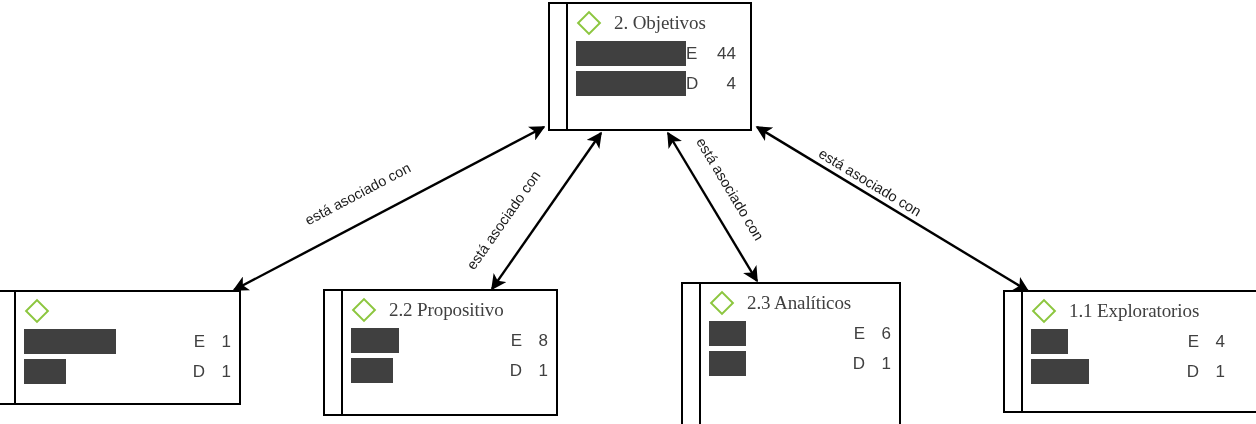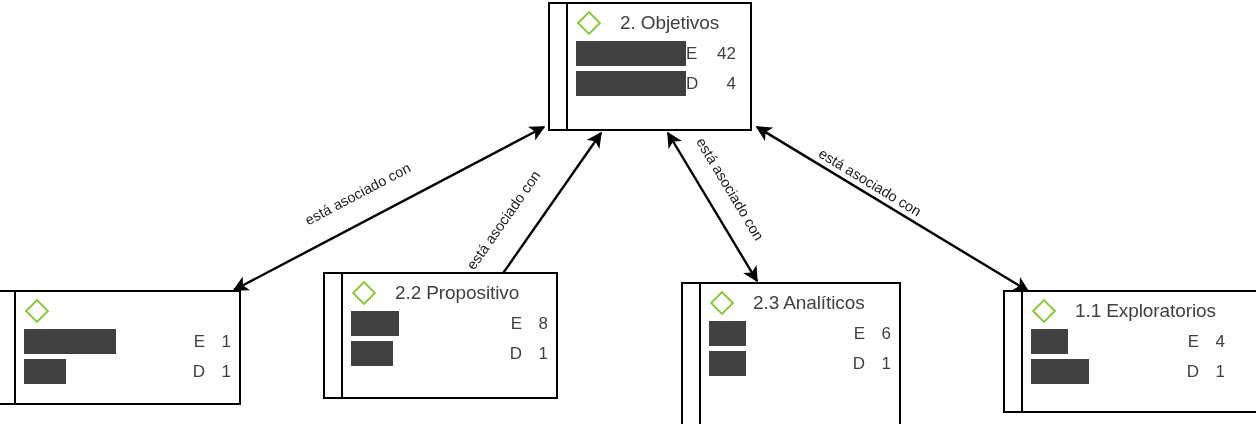--- a/index.html
+++ b/index.html
@@ -45,23 +45,24 @@
     flex: 1 1 auto;
     position: relative;
     padding: 4px 8px 4px 8px;
     display: flex;
     flex-direction: column;
   }
   .node-title-row {
     display: flex;
     flex-direction: row;
     align-items: center;
-    gap: 18px;
+    gap: 12px;
     height: 30px;
     flex: 0 0 30px;
+    font-family: Liberation Serif, serif;
   }
   .diamond-icon {
     flex: 0 0 auto;
     width: 26px;
     height: 26px;
     display: block;
   }
   .node-title {
     font-size: 19px;
     color: #404040;
@@ -159,21 +160,21 @@
         <svg class="diamond-icon" viewBox="0 0 26 26">
           <rect x="5.3" y="5.3" width="15.4" height="15.4" transform="rotate(45 13 13)" fill="none" stroke="#8cc63f" stroke-width="2"></rect>
         </svg>
         <span class="node-title">2. Objetivos</span>
       </div>
       <div class="metrics">
         <div class="metric-row">
           <div class="metric-bar" style="width:110px;"></div>
           <div class="metric-label">
             <span class="metric-key">E</span>
-            <span class="metric-val">42</span>
+            <span class="metric-val">44</span>
           </div>
         </div>
         <div class="metric-row">
           <div class="metric-bar" style="width:110px;"></div>
           <div class="metric-label">
             <span class="metric-key">D</span>
             <span class="metric-val">4</span>
           </div>
         </div>
       </div>
@@ -200,21 +201,21 @@
           <div class="metric-bar" style="width:42px;"></div>
           <div class="metric-label">
             <span class="metric-key">D</span>
             <span class="metric-val">1</span>
           </div>
         </div>
       </div>
     </div>
   </div>
 
-  <div class="node" style="left:323px; top:272px; width:235px; height:127px;">
+  <div class="node" style="left:323px; top:289px; width:235px; height:127px;">
     <div class="node-stripe"></div>
     <div class="node-body">
       <div class="node-title-row">
         <svg class="diamond-icon" viewBox="0 0 26 26">
           <rect x="5.3" y="5.3" width="15.4" height="15.4" transform="rotate(45 13 13)" fill="none" stroke="#8cc63f" stroke-width="2"></rect>
         </svg>
         <span class="node-title">2.2 Propositivo</span>
       </div>
       <div class="metrics">
         <div class="metric-row">

